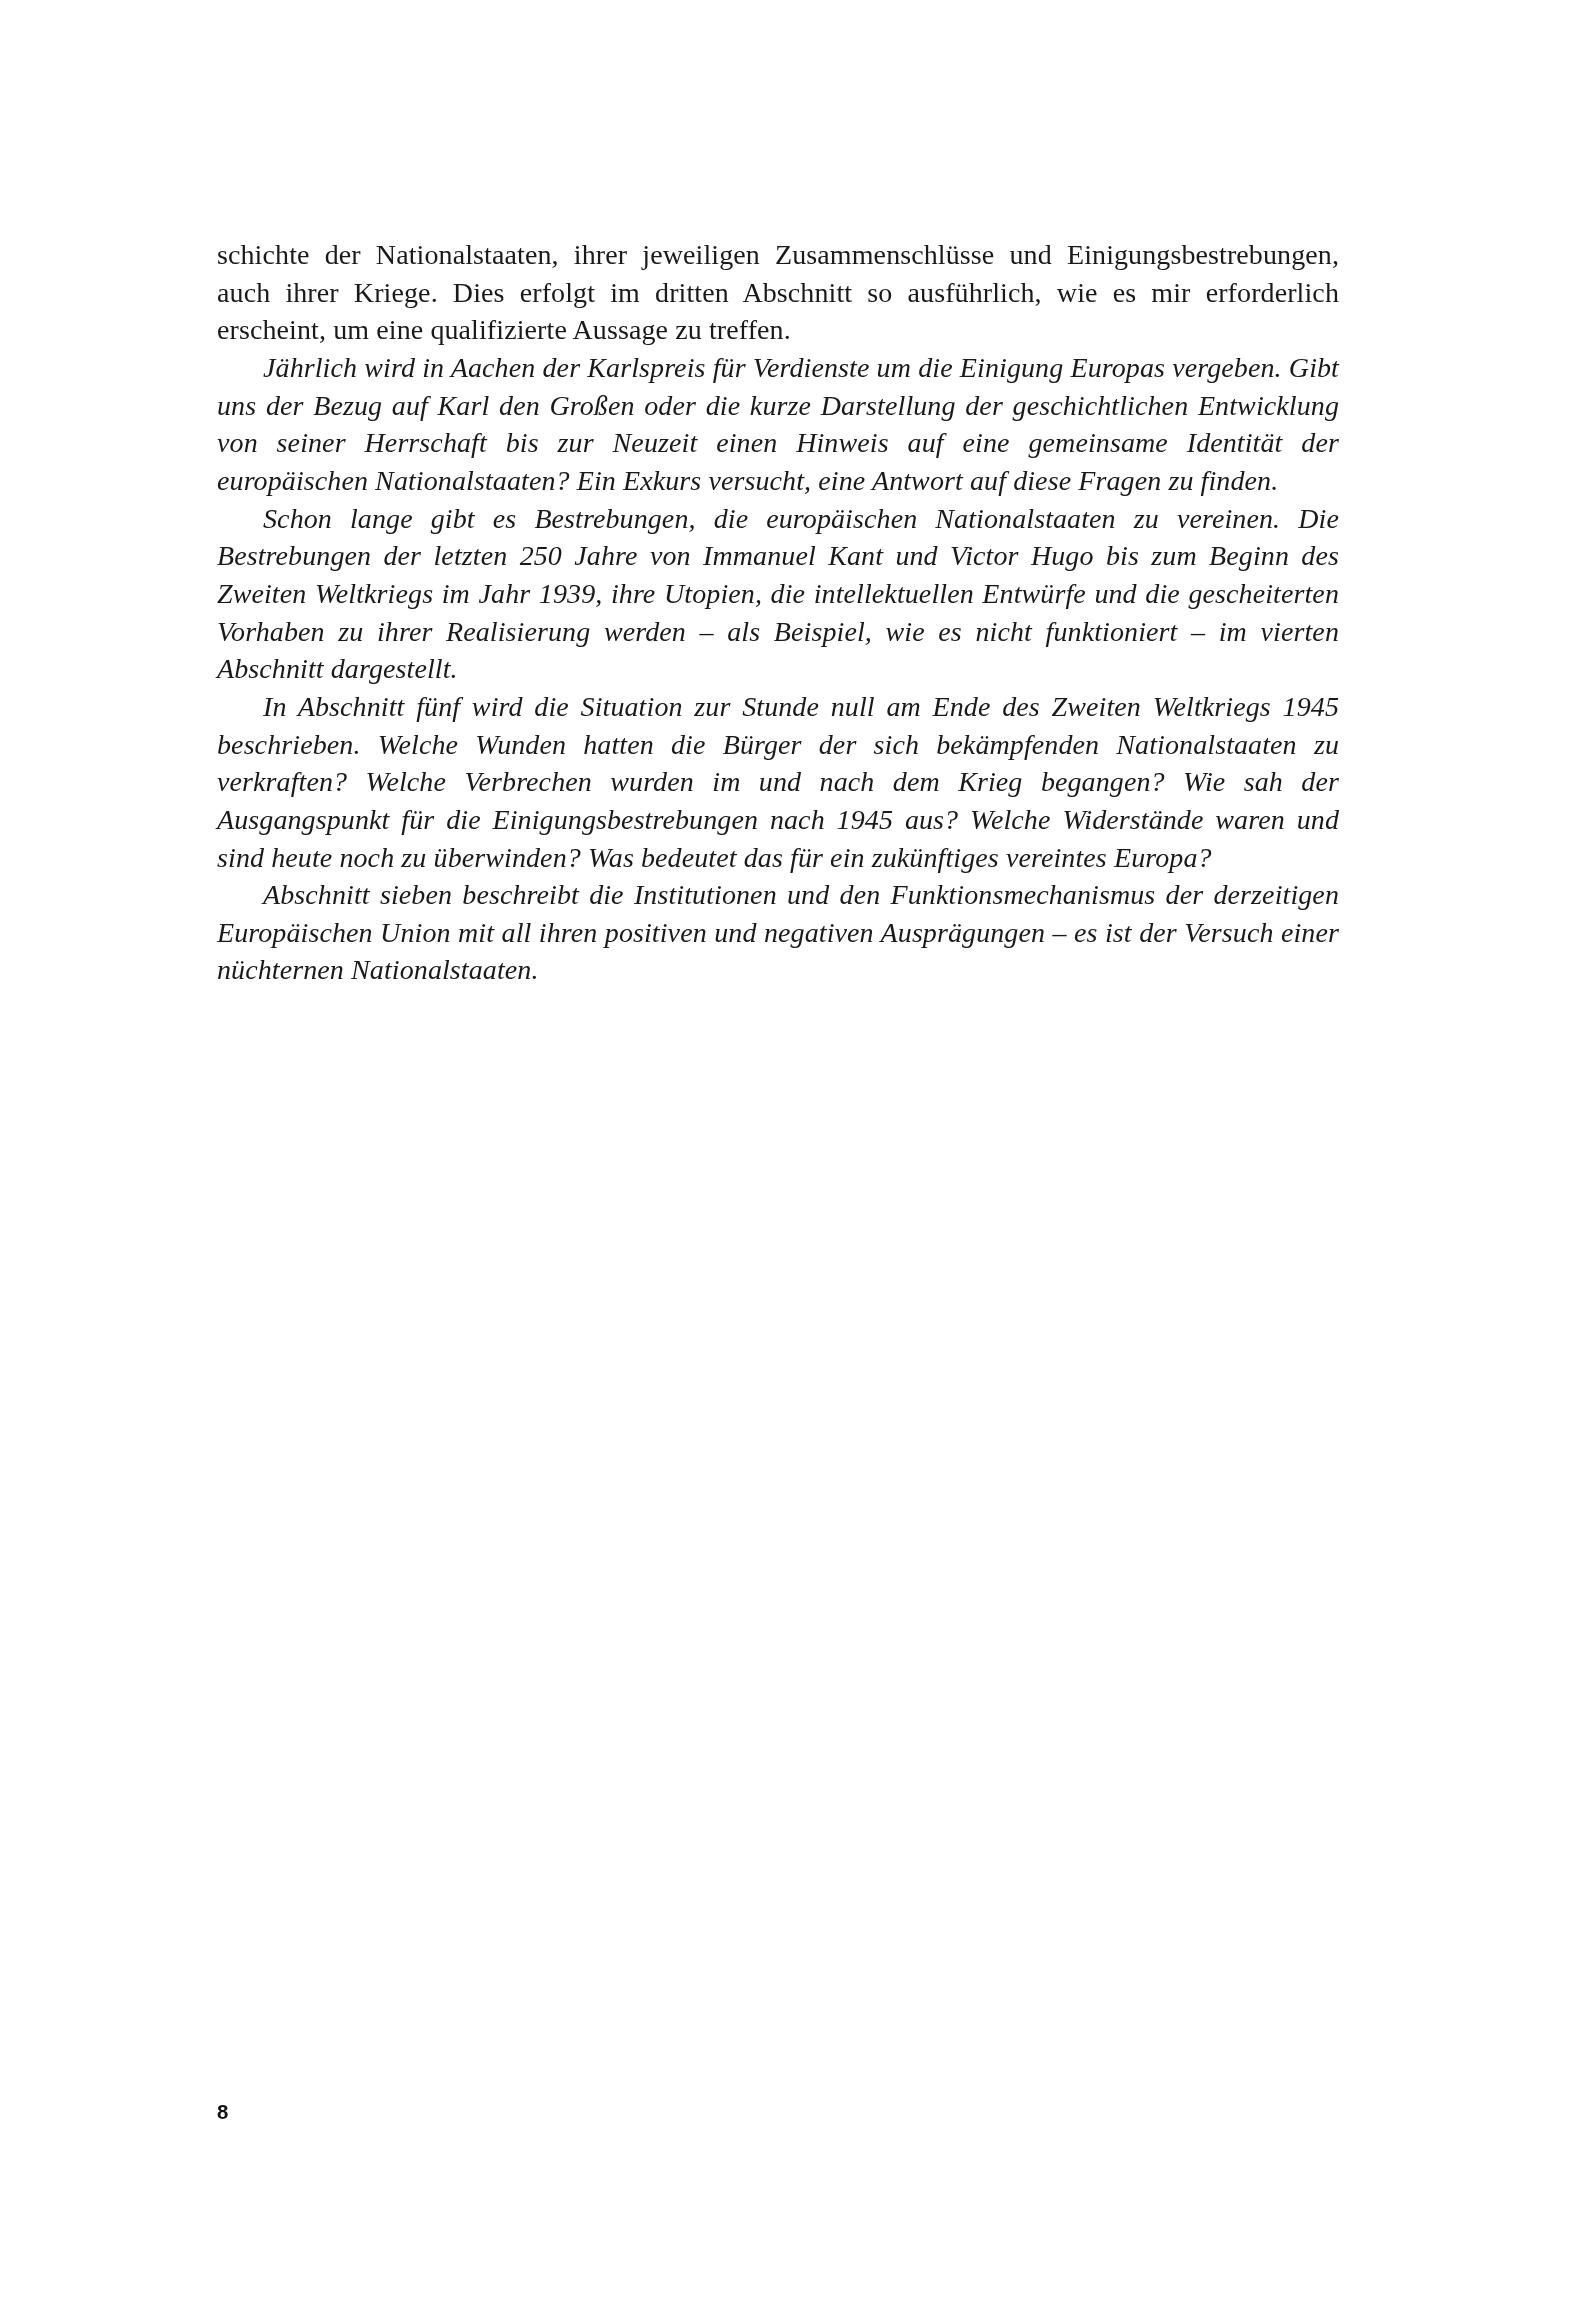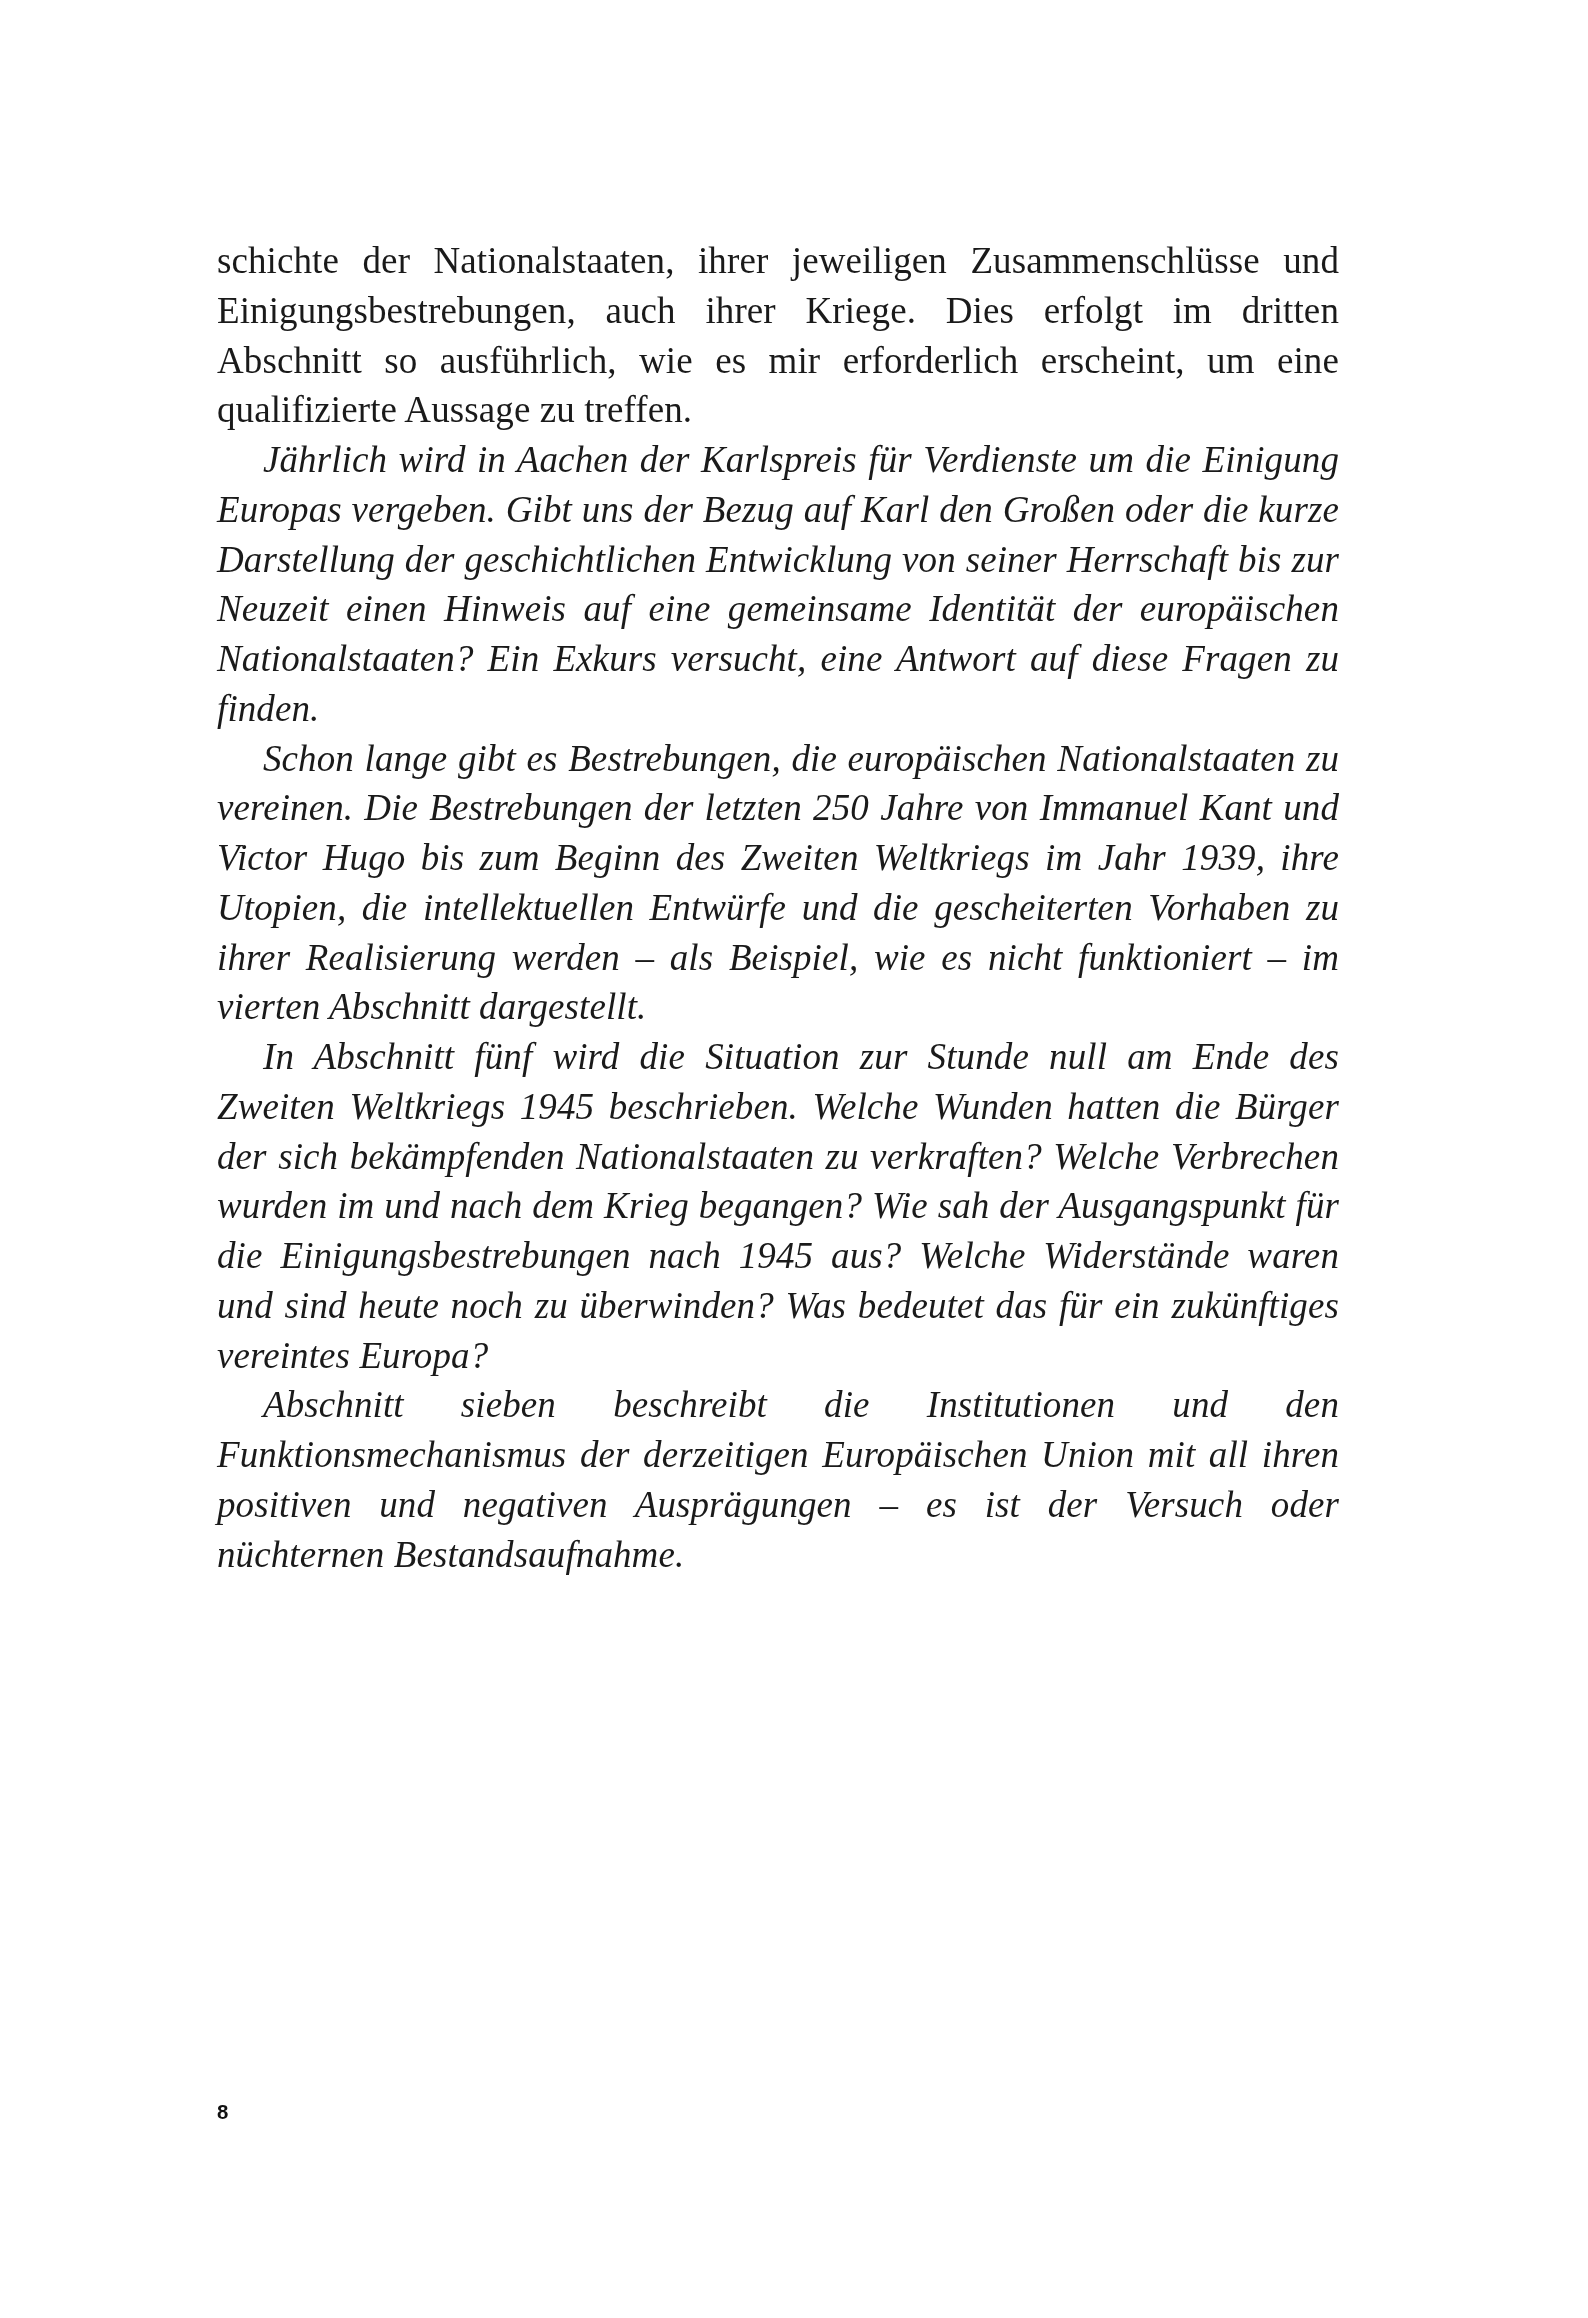--- a/index.html
+++ b/index.html
@@ -19,21 +19,21 @@
     box-sizing: border-box;
     overflow: hidden;
   }
   .text-column {
     position: absolute;
     left: 217px;
     top: 236px;
     width: 1122px;
   }
   .para {
-    font-size: 37px;
+    font-size: 28px;
     line-height: 1.345;
     text-align: justify;
     text-justify: inter-word;
     margin: 0;
     hyphens: manual;
     letter-spacing: 0.1px;
   }
   .para.indent {
     text-indent: 46px;
     font-style: italic;
@@ -50,17 +50,17 @@
 </style>
 </head>
 <body>
 
 <div class="page">
   <div class="text-column">
     <p class="para">schichte der Nationalstaaten, ihrer jeweiligen Zusammenschlüsse und Einigungsbestrebungen, auch ihrer Kriege. Dies erfolgt im dritten Abschnitt so ausführlich, wie es mir erforderlich erscheint, um eine qualifizierte Aussage zu treffen.</p>
     <p class="para indent">Jährlich wird in Aachen der Karlspreis für Verdienste um die Einigung Europas vergeben. Gibt uns der Bezug auf Karl den Großen oder die kurze Darstellung der geschichtlichen Entwicklung von seiner Herrschaft bis zur Neuzeit einen Hinweis auf eine gemeinsame Identität der europäischen Nationalstaaten? Ein Exkurs versucht, eine Antwort auf diese Fragen zu finden.</p>
     <p class="para indent">Schon lange gibt es Bestrebungen, die europäischen Nationalstaaten zu vereinen. Die Bestrebungen der letzten 250 Jahre von Immanuel Kant und Victor Hugo bis zum Beginn des Zweiten Weltkriegs im Jahr 1939, ihre Utopien, die intellektuellen Entwürfe und die gescheiterten Vorhaben zu ihrer Realisierung werden – als Beispiel, wie es nicht funktioniert – im vierten Abschnitt dargestellt.</p>
     <p class="para indent">In Abschnitt fünf wird die Situation zur Stunde null am Ende des Zweiten Weltkriegs 1945 beschrieben. Welche Wunden hatten die Bürger der sich bekämpfenden Nationalstaaten zu verkraften? Welche Verbrechen wurden im und nach dem Krieg begangen? Wie sah der Ausgangspunkt für die Einigungsbestrebungen nach 1945 aus? Welche Widerstände waren und sind heute noch zu überwinden? Was bedeutet das für ein zukünftiges vereintes Europa?</p>
-    <p class="para indent">Abschnitt sieben beschreibt die Institutionen und den Funktionsmechanismus der derzeitigen Europäischen Union mit all ihren positiven und negativen Ausprägungen – es ist der Versuch oder nüchternen Bestandsaufnahme.</p>
+    <p class="para indent">Abschnitt sieben beschreibt die Institutionen und den Funktionsmechanismus der derzeitigen Europäischen Union mit all ihren positiven und negativen Ausprägungen – es ist der Versuch einer nüchternen Nationalstaaten.</p>
   </div>
   <div class="page-number">8</div>
 </div>
 
 
 </body></html>

